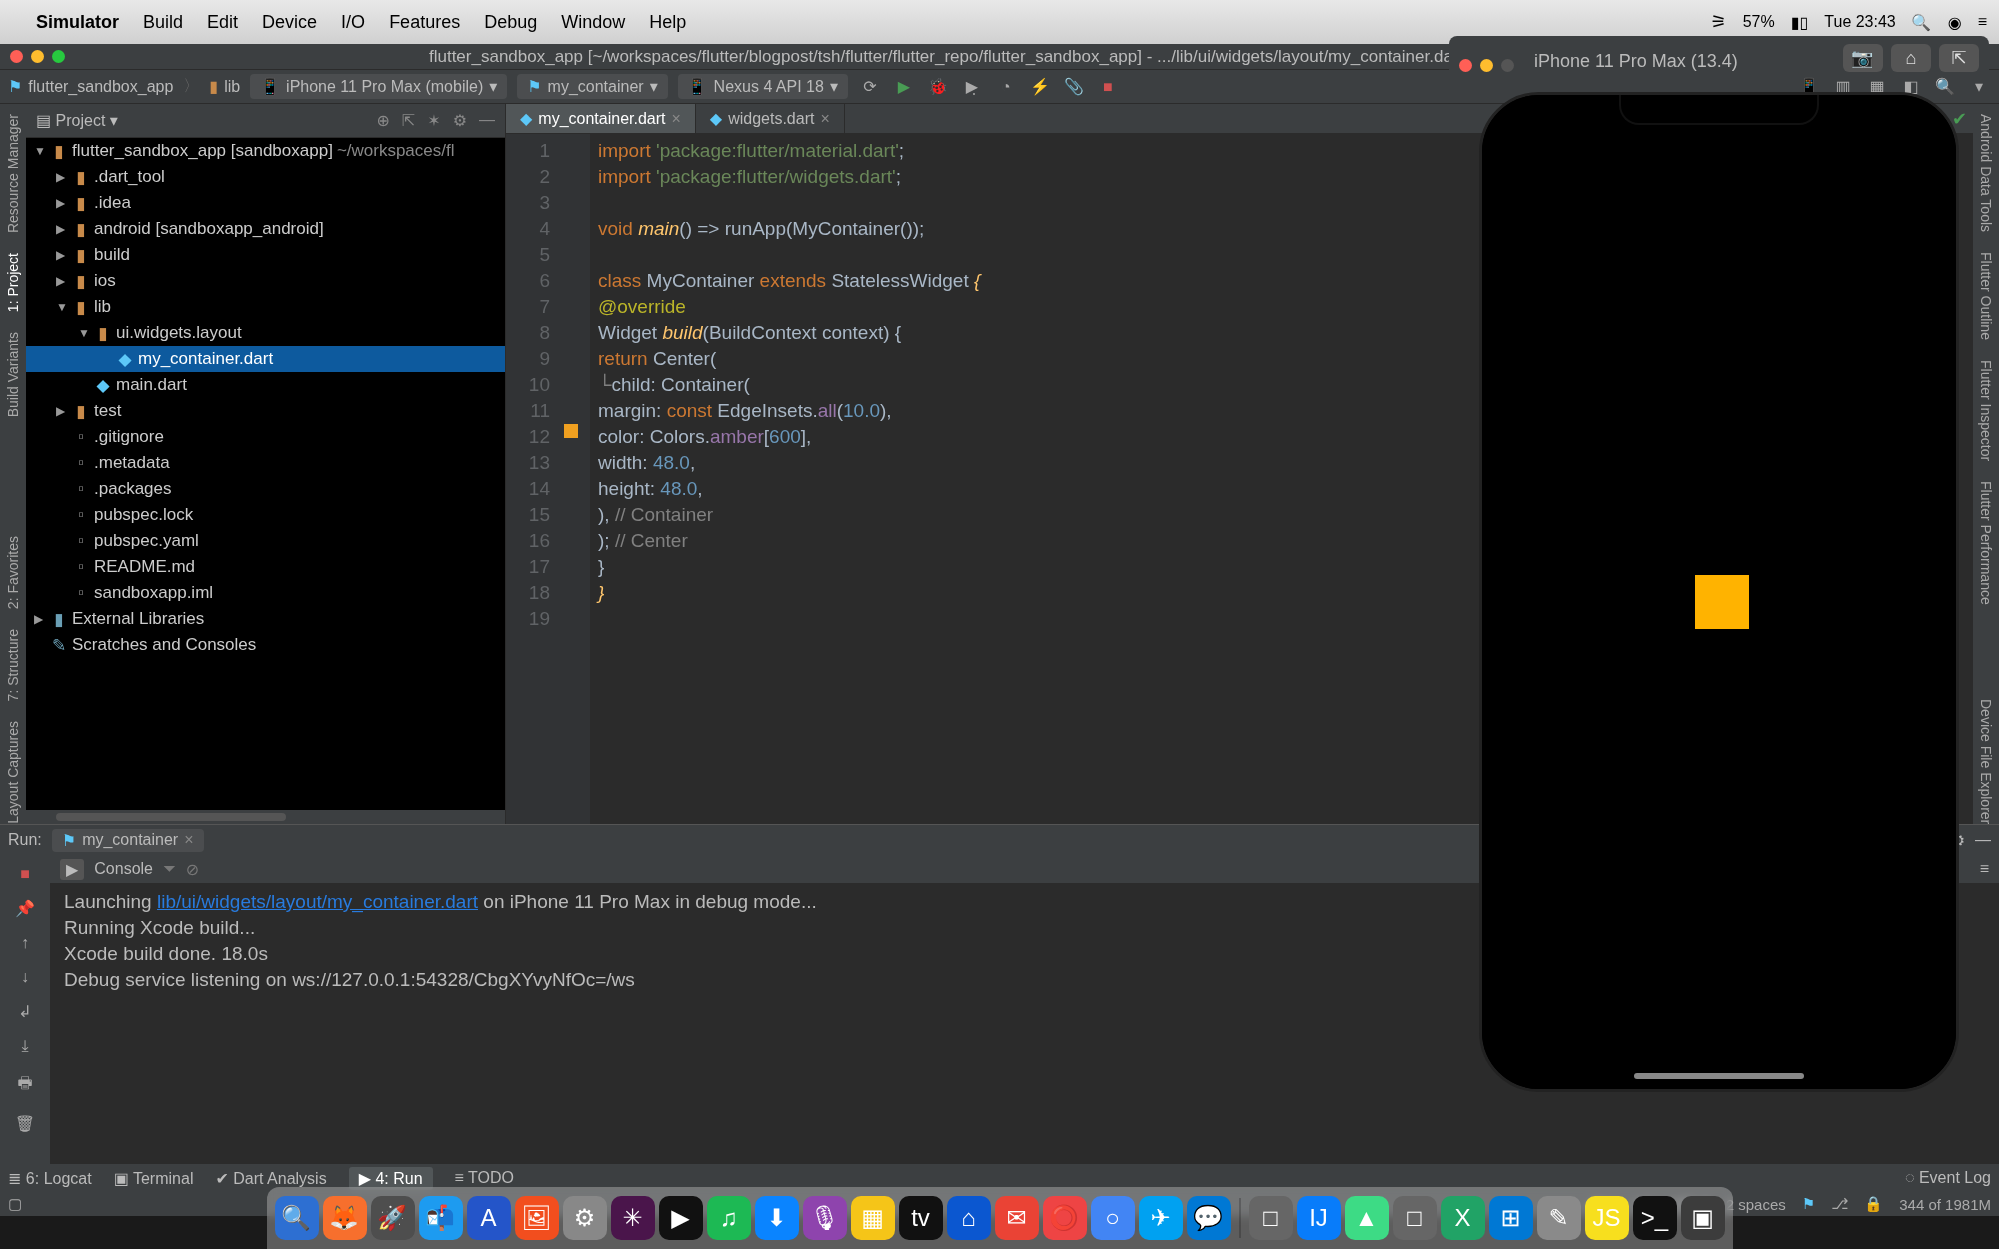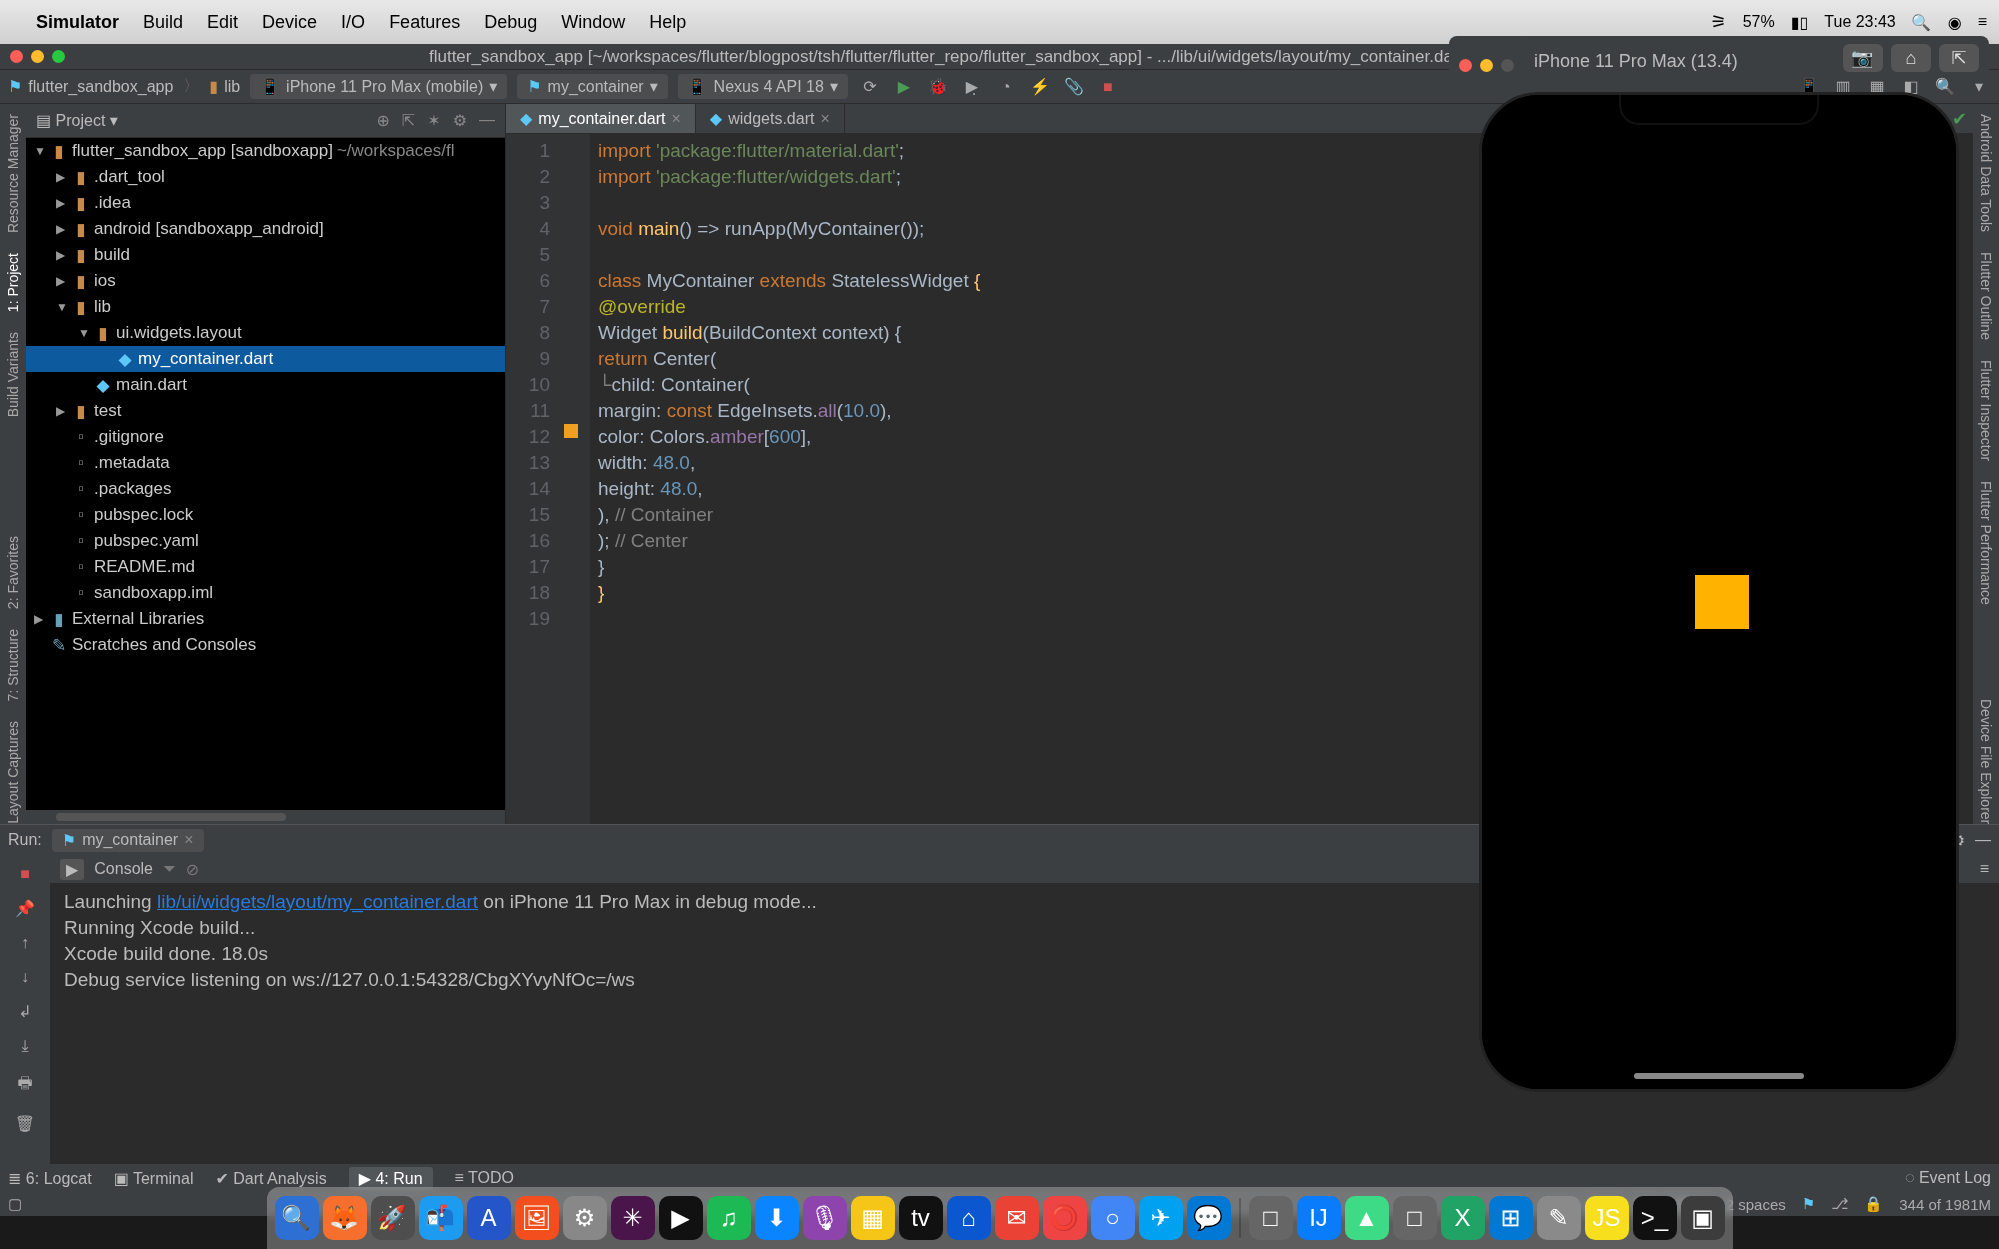--- a/index.html
+++ b/index.html
@@ -55,21 +55,21 @@
 .tabs { height: 30px; background: #3c3f41; display: flex; align-items: stretch; border-bottom: 1px solid #2b2b2b; }
 .tab { padding: 0 14px; display: flex; align-items: center; gap: 6px; color: #bbb; font-size: 16px; border-right: 1px solid #2b2b2b; }
 .tab.active { background: #515658; color: #fff; }
 .editor-body { flex: 1; display: flex; font-family: "JetBrains Mono", Menlo, monospace; font-size: 19px; line-height: 26px; }
 .gutter { width: 56px; text-align: right; color: #606366; padding: 4px 12px 4px 4px; user-select: none; background: #313335; }
 .gutter-marks { width: 28px; background: #313335; position: relative; }
 .lint-warn { position: absolute; width: 14px; height: 14px; background: #f0a020; left: 2px; }
 .analysis-ok { position: absolute; top: 4px; right: 6px; color: #499c54; font-size: 18px; }
 .code { flex: 1; padding: 4px 8px; }
 .code .kw { color: #cc7832; }
-.code .cls { color: #ffc66d; }
+.code .cls { color: #ffc66d; font-style: italic; }
 .code .str { color: #6a8759; }
 .code .num { color: #6897bb; }
 .code .cmt { color: #808080; }
 .code .ann { color: #bbb529; }
 .code .fld { color: #9876aa; }
 .code .id { color: #a9b7c6; }
 
 
 .run-panel { height: 340px; background: #2b2b2b; border-top: 1px solid #555; display: flex; flex-direction: column; }
 .run-header { height: 30px; background: #3c3f41; display: flex; align-items: center; padding: 0 8px; color: #bbb; gap: 10px; font-size: 16px; }

